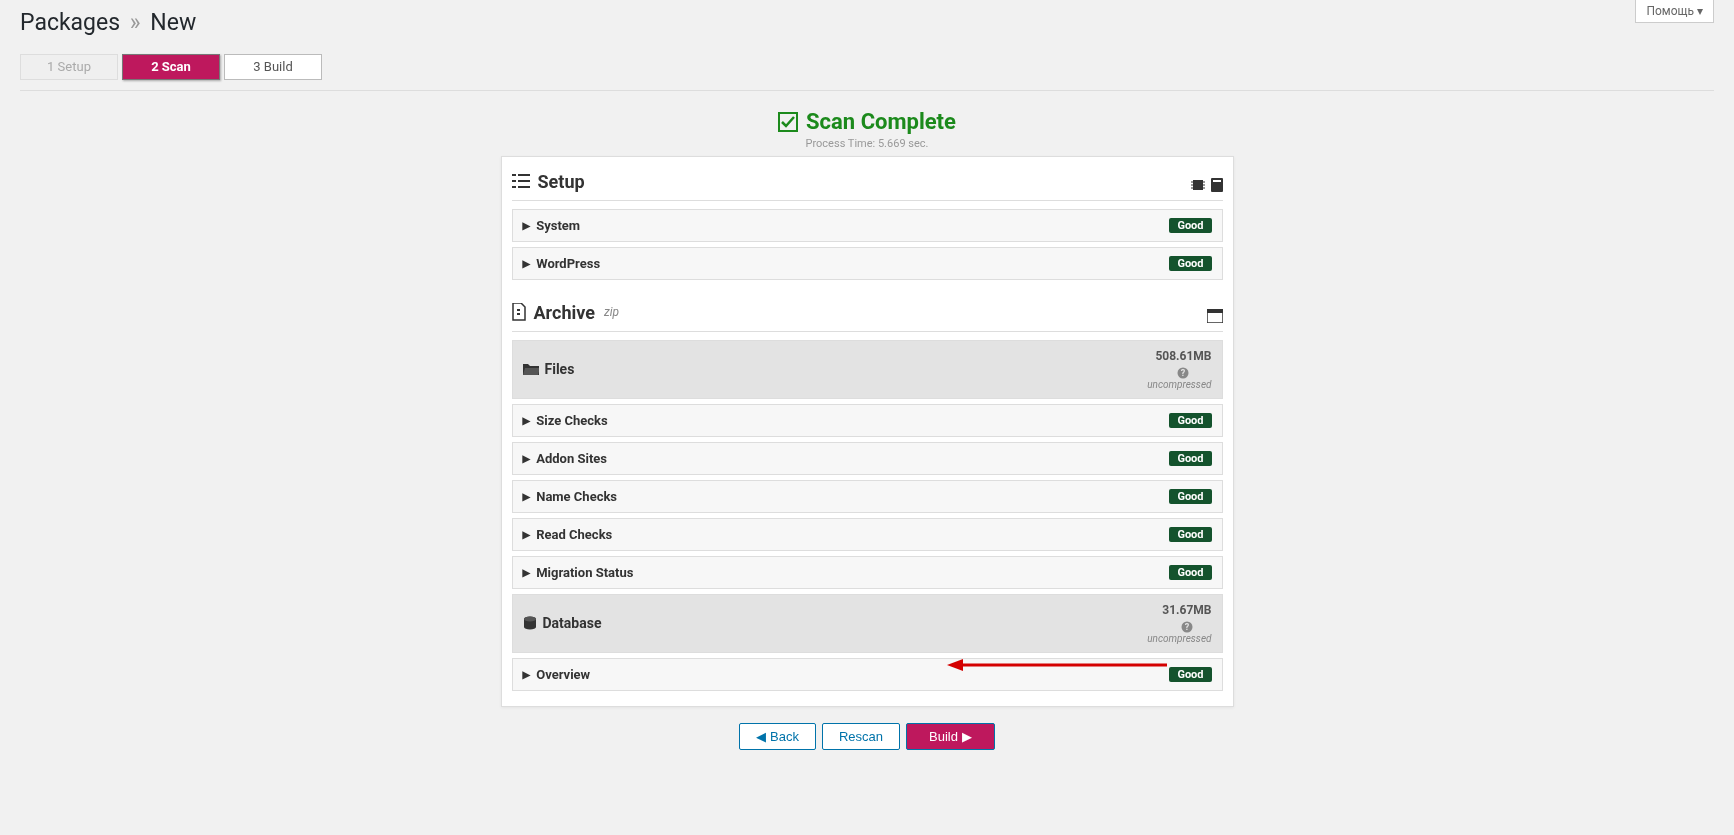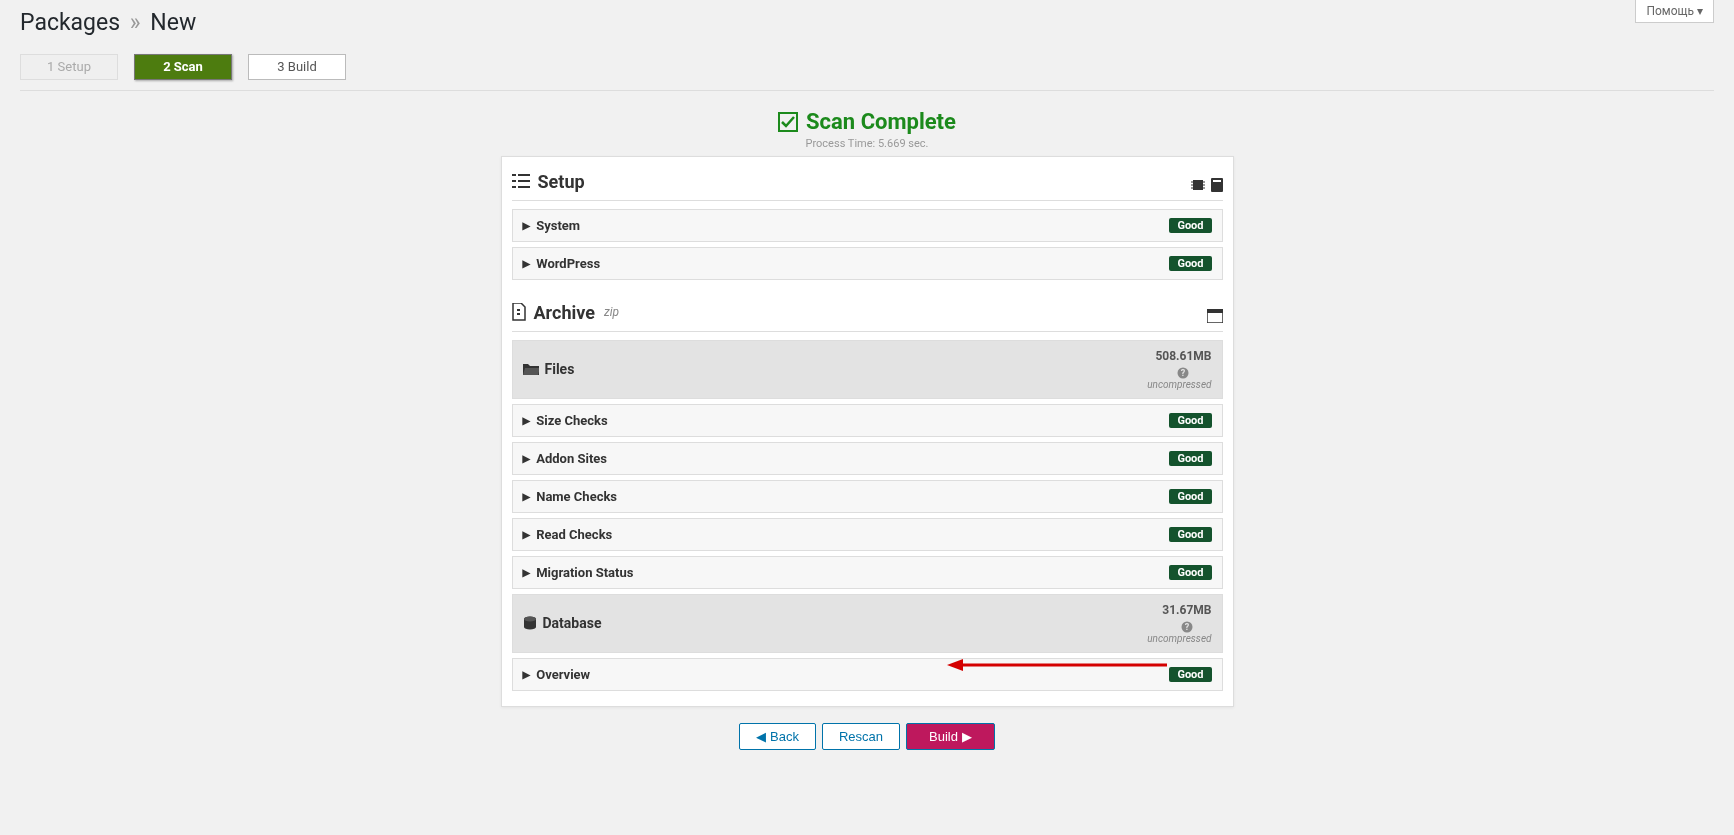--- a/index.html
+++ b/index.html
@@ -26,39 +26,39 @@
     }
     .page-title {
       font-size: 23px;
       font-weight: 400;
       color: #23282d;
       padding: 9px 0 4px 0;
     }
     .page-title .sep { color: #999; margin: 0 4px; }
     .steps {
       display: flex;
-      gap: 16px;
+      gap: 4px;
       margin: 14px 0 0 0;
       padding-bottom: 10px;
       border-bottom: 1px solid #ddd;
     }
     .step {
       width: 98px;
       height: 26px;
       line-height: 24px;
       text-align: center;
       border: 1px solid #bbb;
       font-size: 13px;
       background: #fff;
       color: #555;
       cursor: pointer;
     }
     .step.disabled { background: #efefef; color:#aaa; border-color:#ddd;}
     .step.active {
-      background: #4d7c0f;
+      background: #be185d;
       color: #fff;
       border-color: #777;
       font-weight: bold;
       box-shadow: 1px 1px 2px rgba(0,0,0,0.3);
     }
     .scan-complete {
       text-align: center;
       margin-top: 18px;
     }
     .scan-complete .title {

